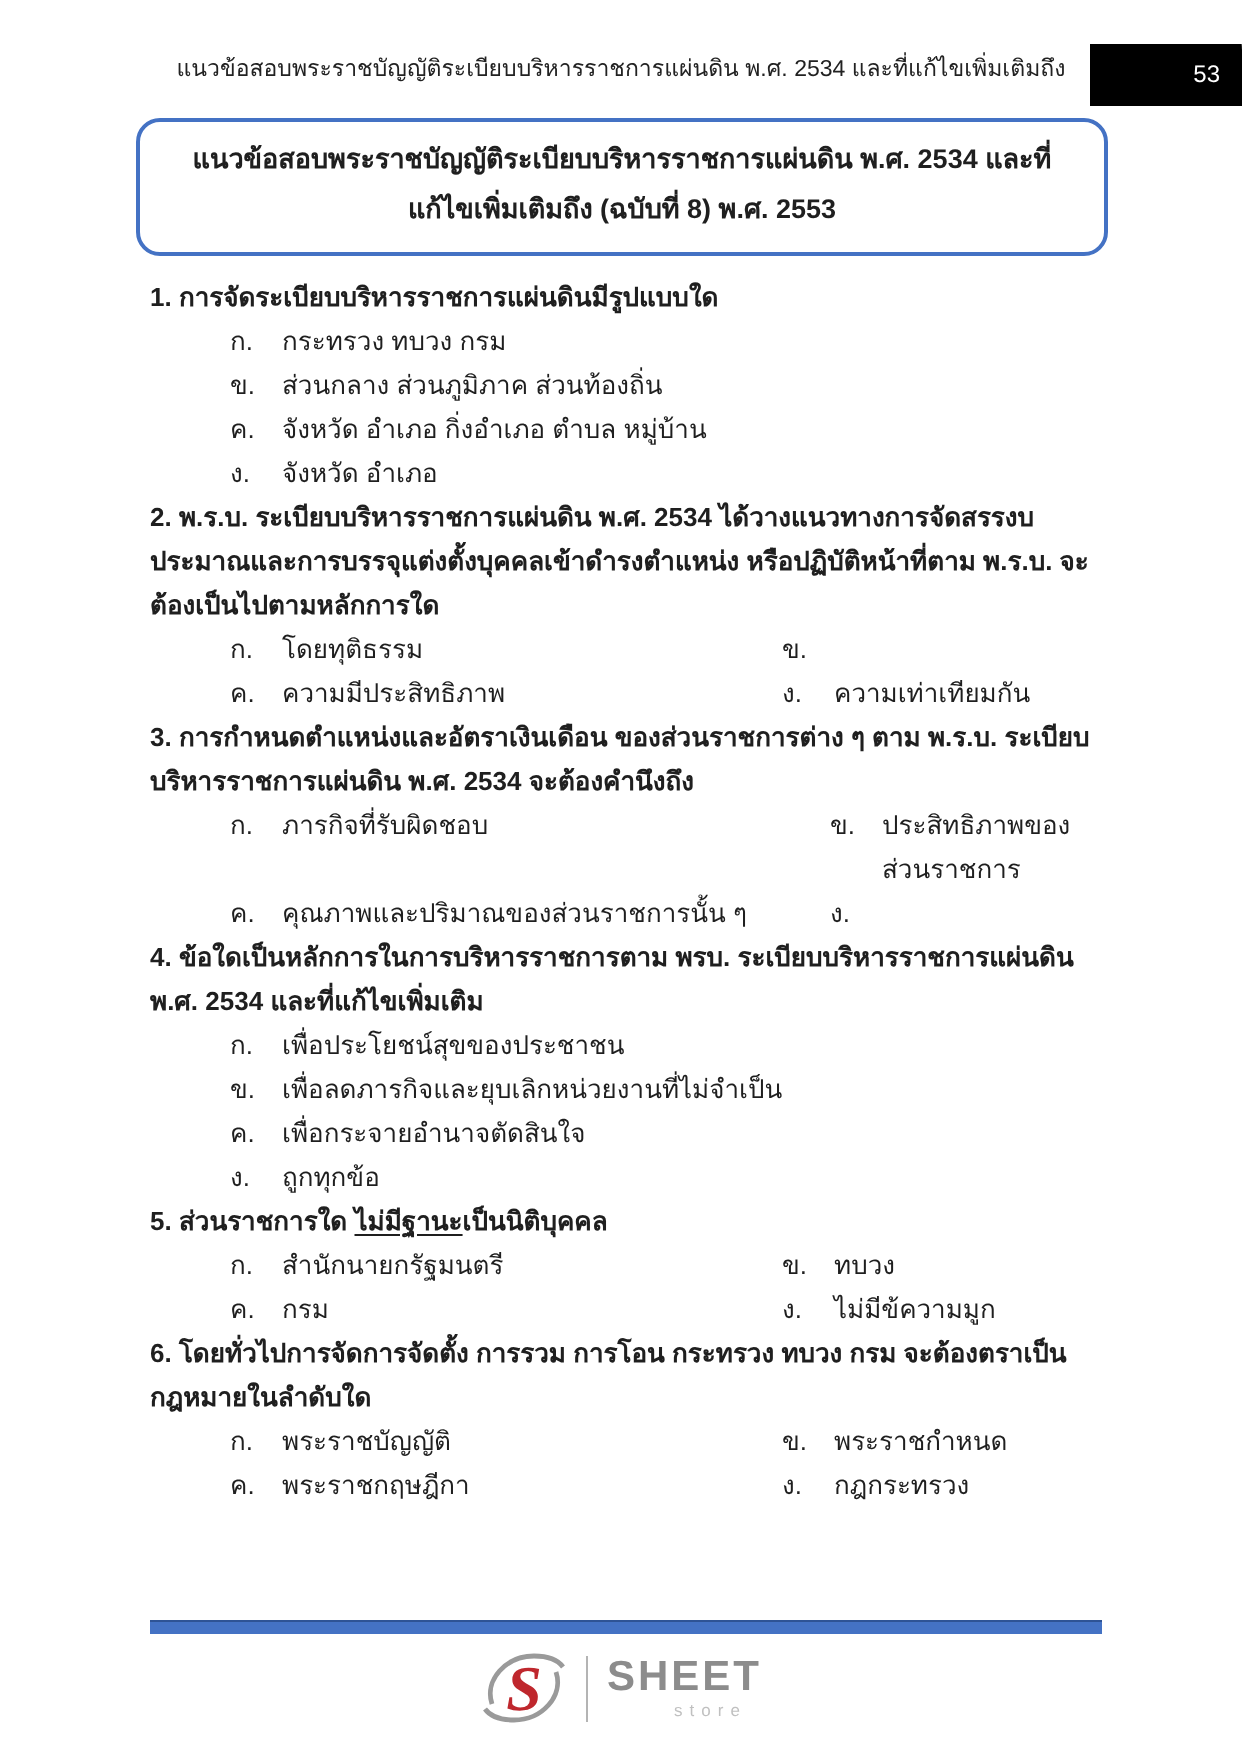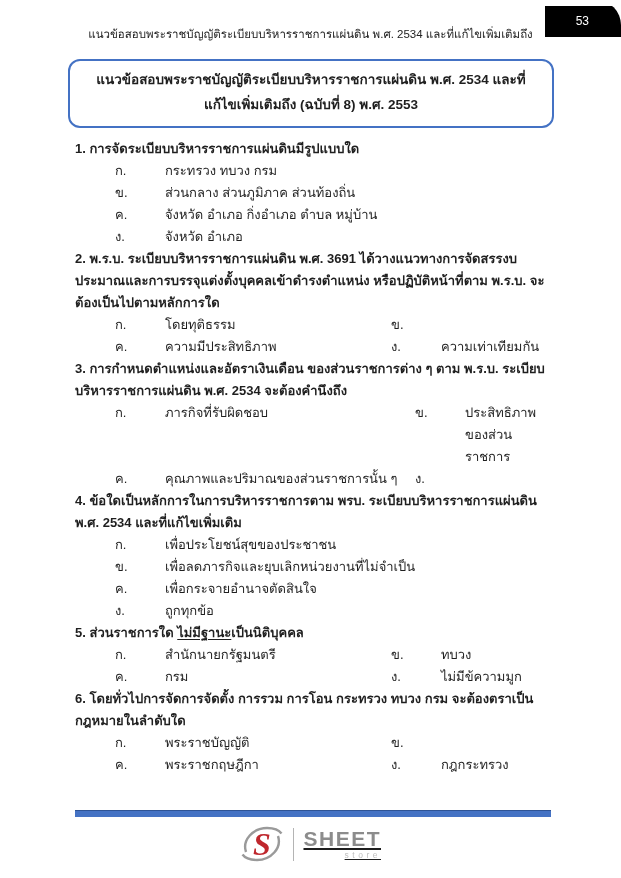--- a/index.html
+++ b/index.html
@@ -15,25 +15,25 @@
   
   .running-head{
     padding-top:25px;
     text-align:center;
     font-size:11.5px;
     color:#222;
     width:540px;
     margin:0 auto;
   }
   .page-tab{
-    position:absolute;top:6px;right:0;
+    position:absolute;top:22px;right:0;
     width:76px;height:31px;line-height:31px;
     background:#000000;color:#ffffff;
     font-size:12px;text-align:right;
-    padding-right:32px;box-sizing:border-box;
+    padding-right:11px;box-sizing:border-box;
   }
   
   .title-box{
     margin:16px 67px 0 68px;
     border:2.5px solid #4472c4;
     border-radius:12px;
     padding:6px 26px 9px;
     text-align:center;
     font-weight:bold;
     font-size:13.5px;
@@ -46,32 +46,32 @@
     font-size:13px;
     line-height:22px;
   }
   .q-stem{font-weight:bold;}
   .u{text-decoration:underline;text-underline-offset:2px;}
   .opts{padding-left:40px;}
   .opts-2col{display:grid;grid-template-columns:276px 1fr;}
   .opts-2col.wide{grid-template-columns:300px 1fr;}
   .opt{display:flex;align-items:flex-start;}
   .opt-letter{flex:0 0 26px;}
-  .opt-text{flex:1 1 auto;margin-left:24px;}
+  .opt-text{flex:1 1 auto;}
   
   .footer-bar{
     position:absolute;left:75px;right:70px;top:810px;
     height:6px;background:#4472c4;border-top:1.5px solid #2e5395;
   }
   .footer-logo{
     position:absolute;left:0;right:0;top:822px;
     display:flex;justify-content:center;align-items:center;gap:9px;
   }
   .logo-divider{width:1.5px;height:33px;background:#b4b4b4;}
-  .logo-textwrap{display:flex;flex-direction:column;align-items:flex-end;text-decoration:underline;}
+  .logo-textwrap{display:flex;flex-direction:column;align-items:center;}
   .logo-name{
     font-size:21px;font-weight:bold;color:#8c8c8c;
     letter-spacing:1.5px;line-height:19px;
   }
   .logo-sub{
     font-size:8.5px;color:#c0c0c0;letter-spacing:3.5px;margin-top:2px;margin-left:26px;
   }
 </style>
 </head>
 <body>
@@ -106,21 +106,21 @@
           <span class="opt-text">จังหวัด อำเภอ กิ่งอำเภอ ตำบล หมู่บ้าน</span>
         </div>
         <div class="opt">
           <span class="opt-letter">ง.</span>
           <span class="opt-text">จังหวัด อำเภอ</span>
         </div>
       </div>
     </div>
 
     <div class="question">
-      <div class="q-stem">2. พ.ร.บ. ระเบียบบริหารราชการแผ่นดิน พ.ศ. 3691 ได้วางแนวทางการจัดสรรงบประมาณและการบรรจุแต่งตั้งบุคคลเข้าดำรงตำแหน่ง หรือปฏิบัติหน้าที่ตาม พ.ร.บ. จะต้องเป็นไปตามหลักการใด</div>
+      <div class="q-stem">2. พ.ร.บ. ระเบียบบริหารราชการแผ่นดิน พ.ศ. 2534 ได้วางแนวทางการจัดสรรงบประมาณและการบรรจุแต่งตั้งบุคคลเข้าดำรงตำแหน่ง หรือปฏิบัติหน้าที่ตาม พ.ร.บ. จะต้องเป็นไปตามหลักการใด</div>
       <div class="opts opts-2col">
         <div class="opt">
           <span class="opt-letter">ก.</span>
           <span class="opt-text">โดยทุติธรรม</span>
         </div>
         <div class="opt">
           <span class="opt-letter">ข.</span>
         </div>
         <div class="opt">
           <span class="opt-letter">ค.</span>
@@ -200,20 +200,21 @@
 
     <div class="question">
       <div class="q-stem">6. โดยทั่วไปการจัดการจัดตั้ง การรวม การโอน กระทรวง ทบวง กรม จะต้องตราเป็นกฎหมายในลำดับใด</div>
       <div class="opts opts-2col">
         <div class="opt">
           <span class="opt-letter">ก.</span>
           <span class="opt-text">พระราชบัญญัติ</span>
         </div>
         <div class="opt">
           <span class="opt-letter">ข.</span>
+          <span class="opt-text">พระราชกำหนด</span>
         </div>
         <div class="opt">
           <span class="opt-letter">ค.</span>
           <span class="opt-text">พระราชกฤษฎีกา</span>
         </div>
         <div class="opt">
           <span class="opt-letter">ง.</span>
           <span class="opt-text">กฎกระทรวง</span>
         </div>
       </div>

